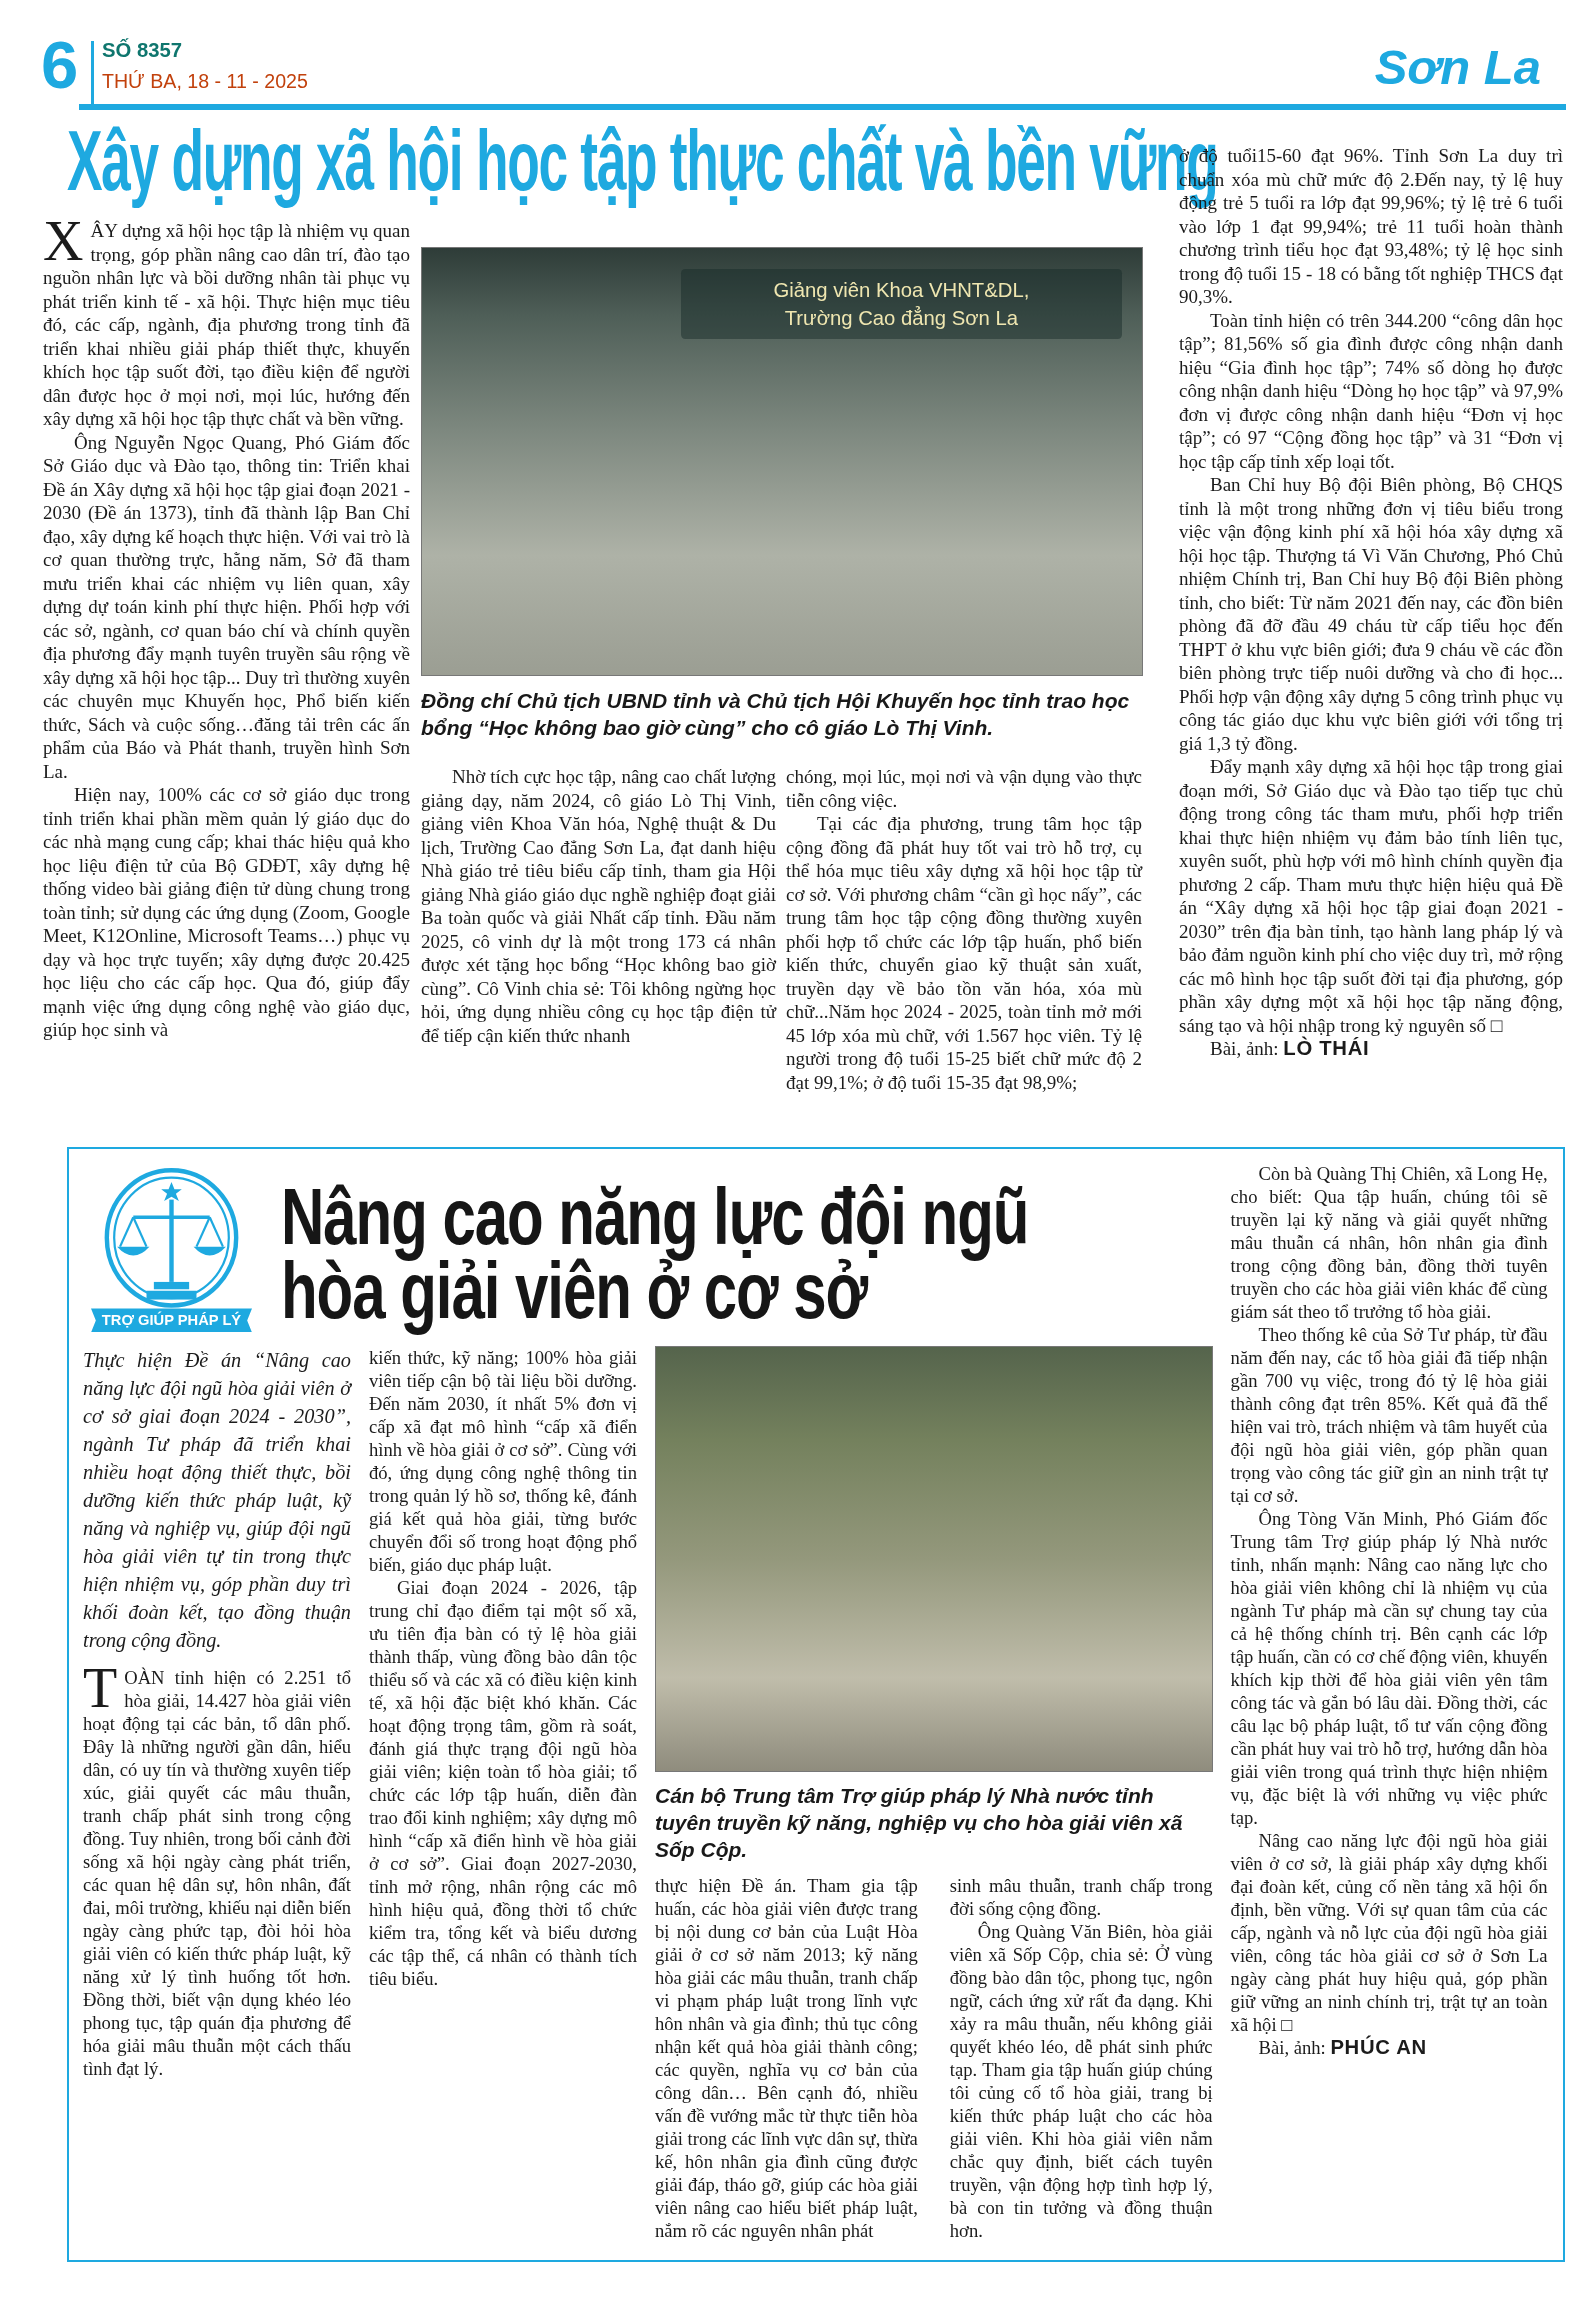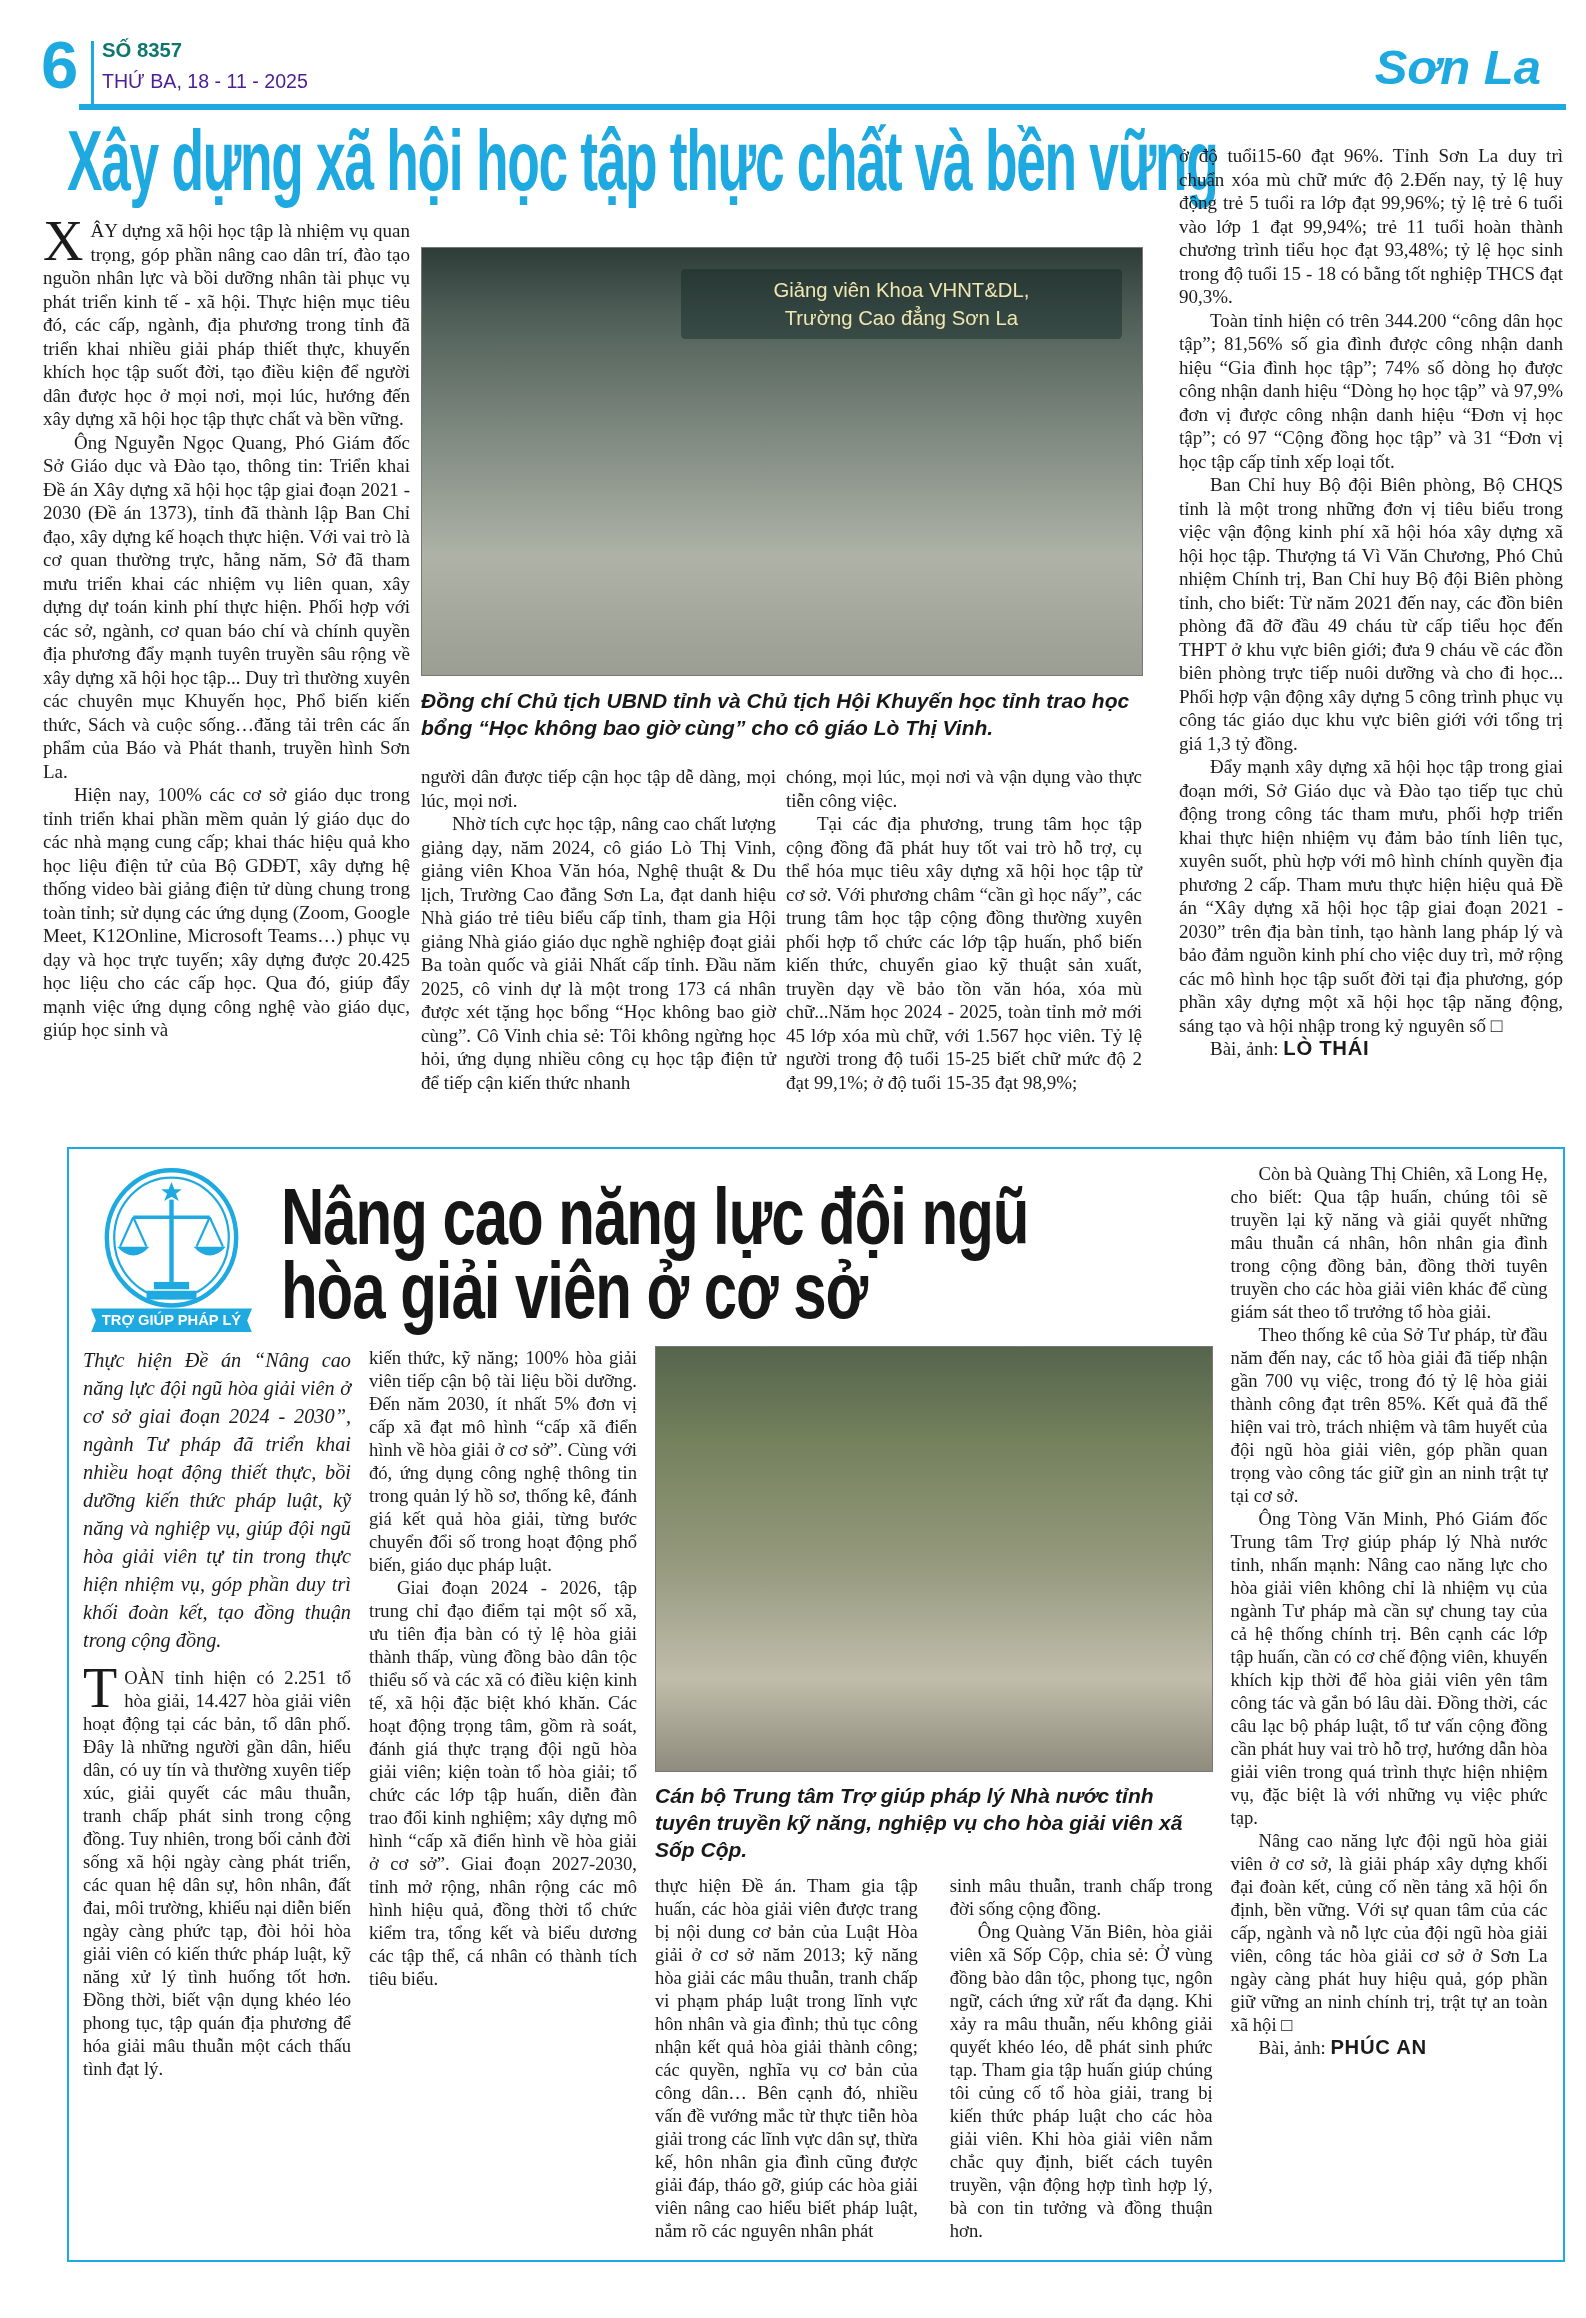--- a/index.html
+++ b/index.html
@@ -5,21 +5,21 @@
   html,body{margin:0;padding:0;background:#e8e8e8;}
   .page{position:relative;width:1587px;height:2319px;background:#ffffff;overflow:hidden;
         font-family:"Liberation Serif",serif;color:#1b1b1b;margin:0 auto;}
   
   .page-num{position:absolute;left:41px;top:31px;font-family:"Liberation Sans",sans-serif;
             font-weight:bold;font-size:67px;line-height:67px;color:var(--accent);}
   .hdr-vrule{position:absolute;left:91px;top:41px;width:2.8px;height:64px;background:var(--accent);}
   .issue{position:absolute;left:102px;top:39px;font-family:"Liberation Sans",sans-serif;
          font-weight:bold;font-size:20.3px;color:#0f766e;}
   .pdate{position:absolute;left:102px;top:70px;font-family:"Liberation Sans",sans-serif;
-         font-size:19.6px;color:#4c1d95;}
+         font-size:19.6px;color:#c2410c;}
   .masthead{position:absolute;right:46px;top:39px;font-family:"Liberation Sans",sans-serif;
             font-weight:bold;font-style:italic;font-size:49px;color:var(--accent);}
   .hdr-bar{position:absolute;left:79px;top:104px;width:1487px;height:6.3px;background:var(--accent);}
   
   .a1-headline{position:absolute;left:67px;top:118px;white-space:nowrap;}
   .a1-headline span{display:inline-block;font-family:"Liberation Sans",sans-serif;font-weight:bold;
             font-size:86px;line-height:84px;letter-spacing:-2.1px;color:var(--accent);
             transform:scaleX(0.62);transform-origin:left top;}
   .bodycol p{margin:0;font-size:19px;line-height:23.5px;text-align:justify;text-indent:31px;}
   .bodycol p.cont,.bodycol p.dc{text-indent:0;}
@@ -95,21 +95,20 @@
     <div class="photo1">
       <div class="ph1-overlay">
         <div class="ph1-l2">Giảng viên Khoa VHNT&amp;DL,</div>
         <div class="ph1-l3">Trường Cao đẳng Sơn La</div>
       </div>
     </div>
     <div class="caption">Đồng chí Chủ tịch UBND tỉnh và Chủ tịch Hội Khuyến học tỉnh trao học bổng “Học không bao giờ cùng” cho cô giáo Lò Thị Vinh.</div>
   </div>
 
   <div class="a1-col2 bodycol">
-    <p class="cont">người dân được tiếp cận học tập dễ dàng, mọi lúc, mọi nơi.</p>
     <p>Nhờ tích cực học tập, nâng cao chất lượng giảng dạy, năm 2024, cô giáo Lò Thị Vinh, giảng viên Khoa Văn hóa, Nghệ thuật &amp; Du lịch, Trường Cao đẳng Sơn La, đạt danh hiệu Nhà giáo trẻ tiêu biểu cấp tỉnh, tham gia Hội giảng Nhà giáo giáo dục nghề nghiệp đoạt giải Ba toàn quốc và giải Nhất cấp tỉnh. Đầu năm 2025, cô vinh dự là một trong 173 cá nhân được xét tặng học bổng “Học không bao giờ cùng”. Cô Vinh chia sẻ: Tôi không ngừng học hỏi, ứng dụng nhiều công cụ học tập điện tử để tiếp cận kiến thức nhanh</p>
   </div>
 
   <div class="a1-col3 bodycol">
     <p class="cont">chóng, mọi lúc, mọi nơi và vận dụng vào thực tiễn công việc.</p>
     <p>Tại các địa phương, trung tâm học tập cộng đồng đã phát huy tốt vai trò hỗ trợ, cụ thể hóa mục tiêu xây dựng xã hội học tập từ cơ sở. Với phương châm “cần gì học nấy”, các trung tâm học tập cộng đồng thường xuyên phối hợp tổ chức các lớp tập huấn, phổ biến kiến thức, chuyển giao kỹ thuật sản xuất, truyền dạy về bảo tồn văn hóa, xóa mù chữ...Năm học 2024 - 2025, toàn tỉnh mở mới 45 lớp xóa mù chữ, với 1.567 học viên. Tỷ lệ người trong độ tuổi 15-25 biết chữ mức độ 2 đạt 99,1%; ở độ tuổi 15-35 đạt 98,9%;</p>
   </div>
 
   <div class="a1-col4 bodycol">
     <p class="cont">ở độ tuổi15-60 đạt 96%. Tỉnh Sơn La duy trì chuẩn xóa mù chữ mức độ 2.Đến nay, tỷ lệ huy động trẻ 5 tuổi ra lớp đạt 99,96%; tỷ lệ trẻ 6 tuổi vào lớp 1 đạt 99,94%; trẻ 11 tuổi hoàn thành chương trình tiểu học đạt 93,48%; tỷ lệ học sinh trong độ tuổi 15 - 18 có bằng tốt nghiệp THCS đạt 90,3%.</p>

